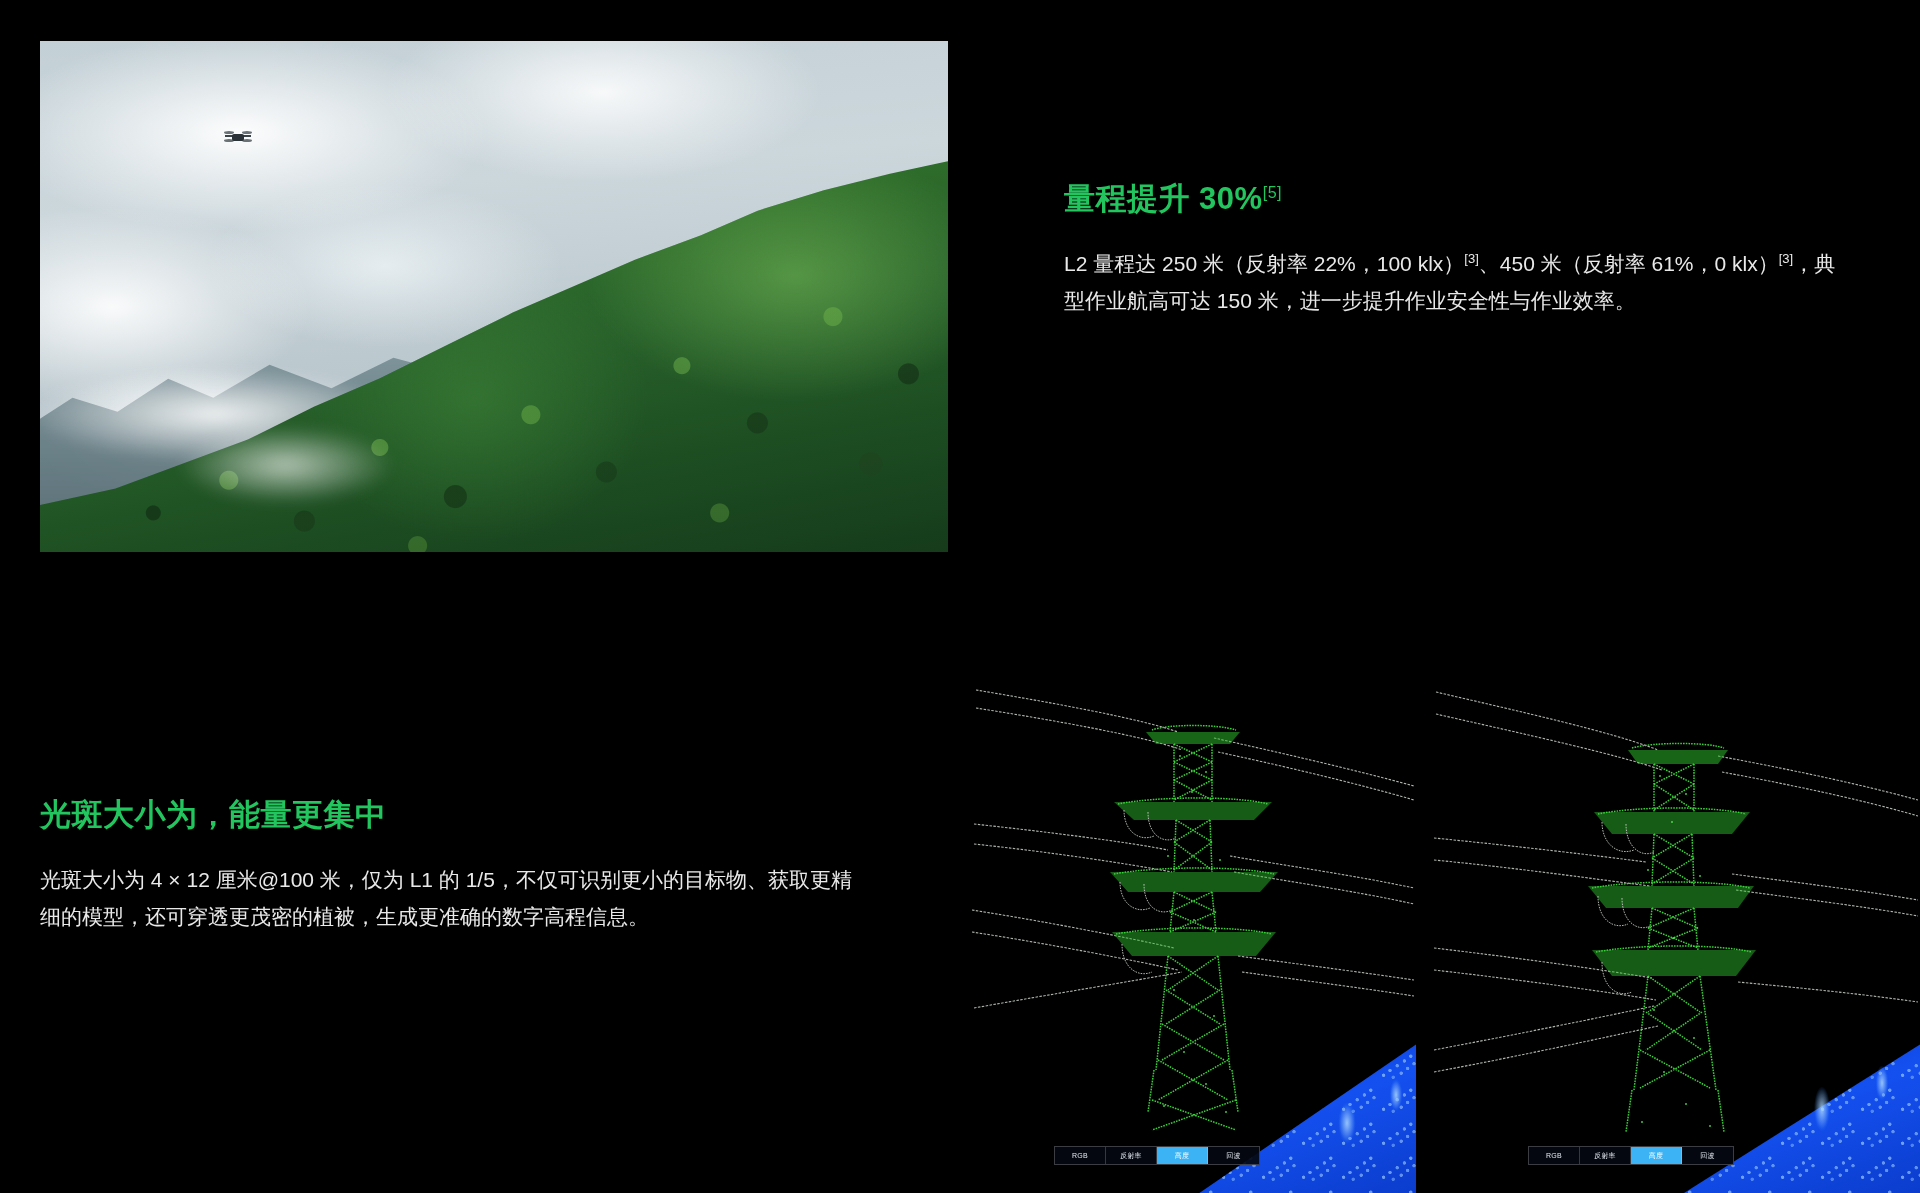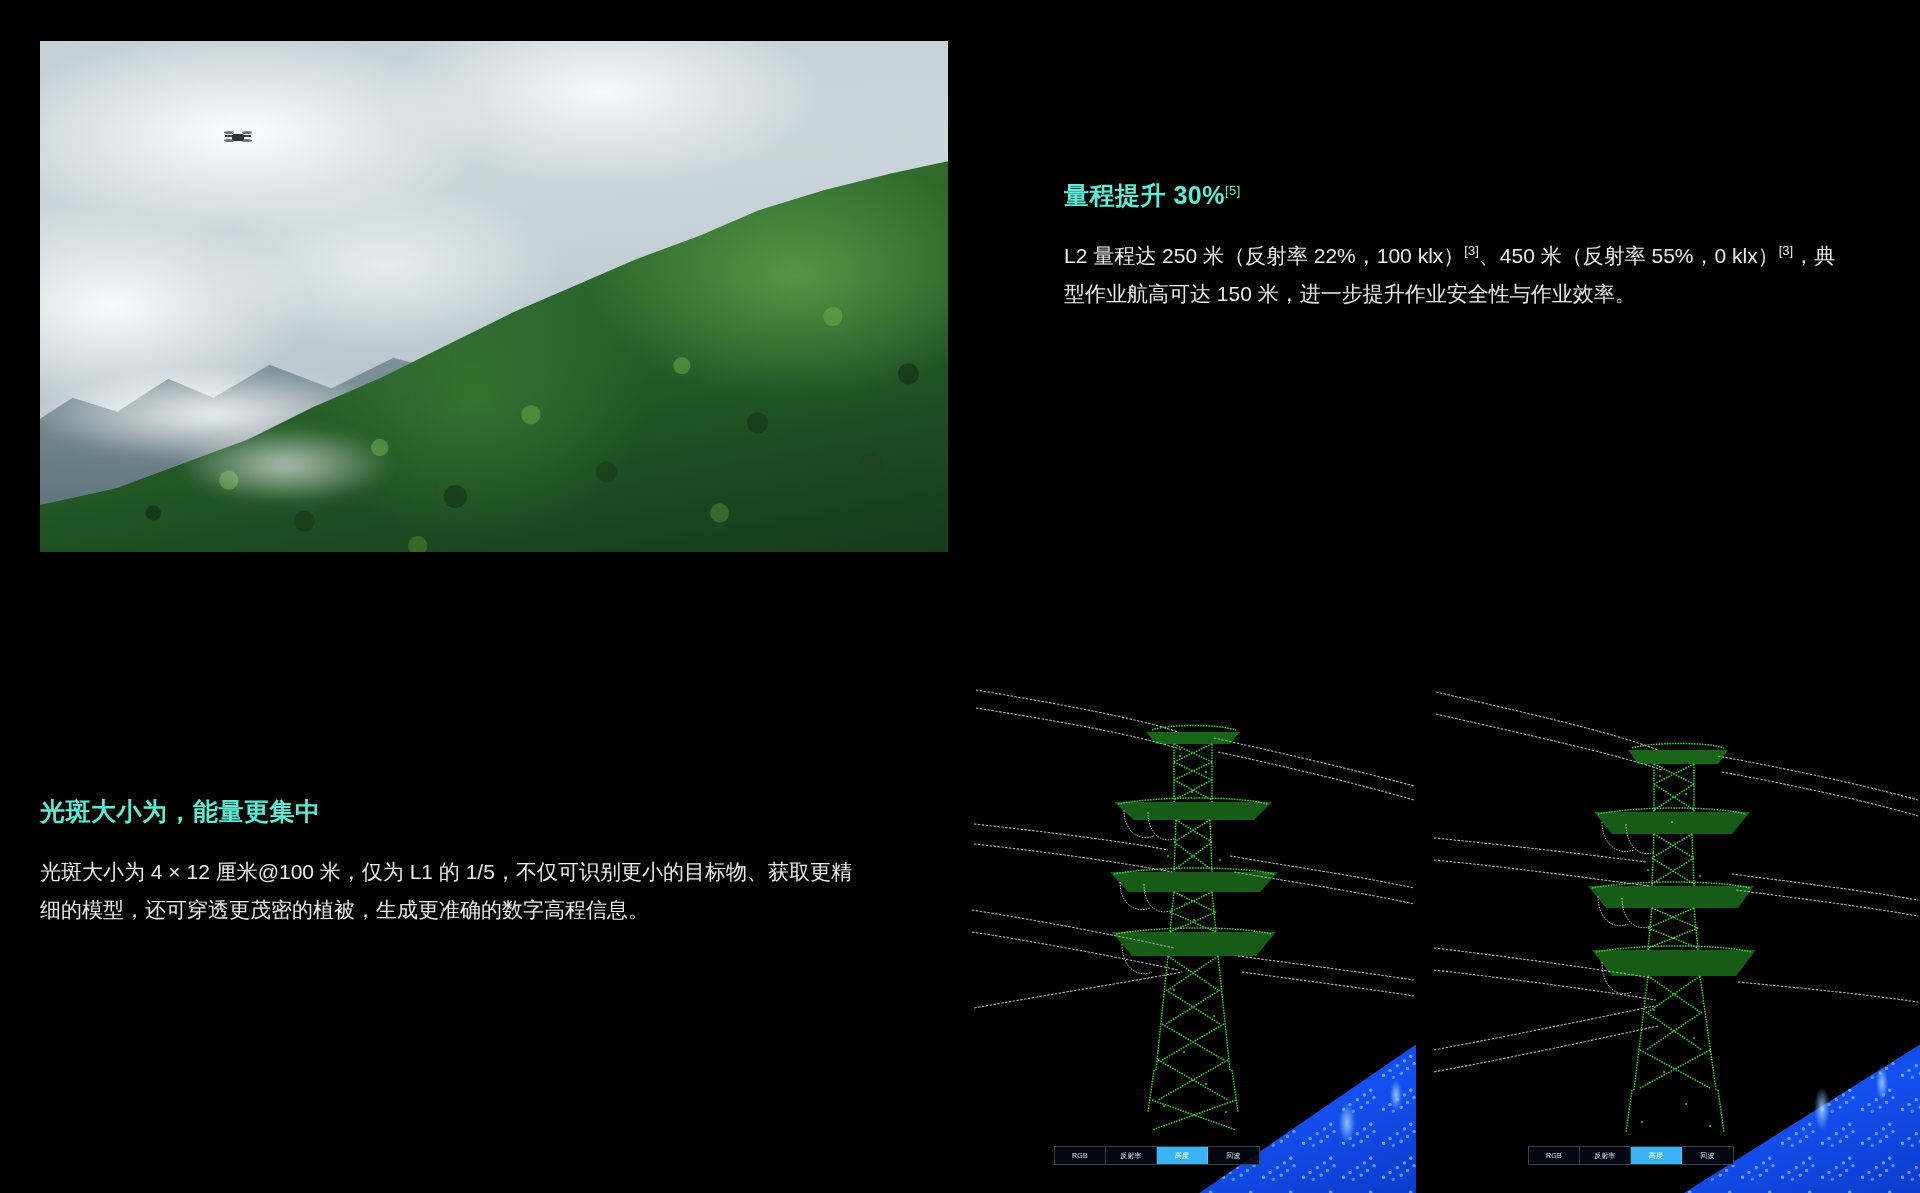--- a/index.html
+++ b/index.html
@@ -96,22 +96,22 @@
   .drone .prop.p3 { left:-1px; top:9px; }
   .drone .prop.p4 { right:-1px; top:9px; }
 
   
   .text-col { position:absolute; }
 
   #range-block { left:1064px; top:180px; width:790px; }
   #spot-block  { left:40px;  top:796px; width:820px; }
 
   h2.headline {
-    font-size:25px; font-weight:bold; letter-spacing:.5px;
-    line-height:1.25; color:#5eead4; white-space:nowrap;
+    font-size:31px; font-weight:bold; letter-spacing:.5px;
+    line-height:1.25; color:#22c55e; white-space:nowrap;
   }
   h2.headline .num { font-weight:bold; }
   h2.headline sup { font-size:.52em; font-weight:normal; vertical-align:super; }
 
   p.body {
     margin-top:26px;
     font-size:21px; line-height:1.78; color:#e9e9e9; font-weight:400;
   }
   p.body sup { font-size:.62em; vertical-align:super; }
 
@@ -193,21 +193,21 @@
     <div class="prop p1"></div>
       <div class="prop p2"></div>
     <div class="prop p3"></div>
       <div class="prop p4"></div>
     <div class="body"></div>
   </div>
 </div>
 
 <div class="text-col" id="range-block">
   <h2 class="headline"><span>量程提升</span><span class="num"> 30%</span><sup>[5]</sup></h2>
-  <p class="body"><span>L2 量程达 250 米（反射率 22%，100 klx）</span><sup>[3]</sup><span>、450 米（反射率 55%，0 klx）</span><sup>[3]</sup><span>，典型作业航高可达 150 米，进一步提升作业安全性与作业效率。</span></p>
+  <p class="body"><span>L2 量程达 250 米（反射率 22%，100 klx）</span><sup>[3]</sup><span>、450 米（反射率 61%，0 klx）</span><sup>[3]</sup><span>，典型作业航高可达 150 米，进一步提升作业安全性与作业效率。</span></p>
 </div>
 
 <div class="text-col" id="spot-block">
   <h2 class="headline">光斑大小为，能量更集中</h2>
   <p class="body">光斑大小为 4 × 12 厘米@100 米，仅为 L1 的 1/5，不仅可识别更小的目标物、获取更精细的模型，还可穿透更茂密的植被，生成更准确的数字高程信息。</p>
 </div>
 
 <div class="cloud" id="cloud-left">
   <svg viewBox="0 0 448 533" preserveAspectRatio="none">
     <defs>

